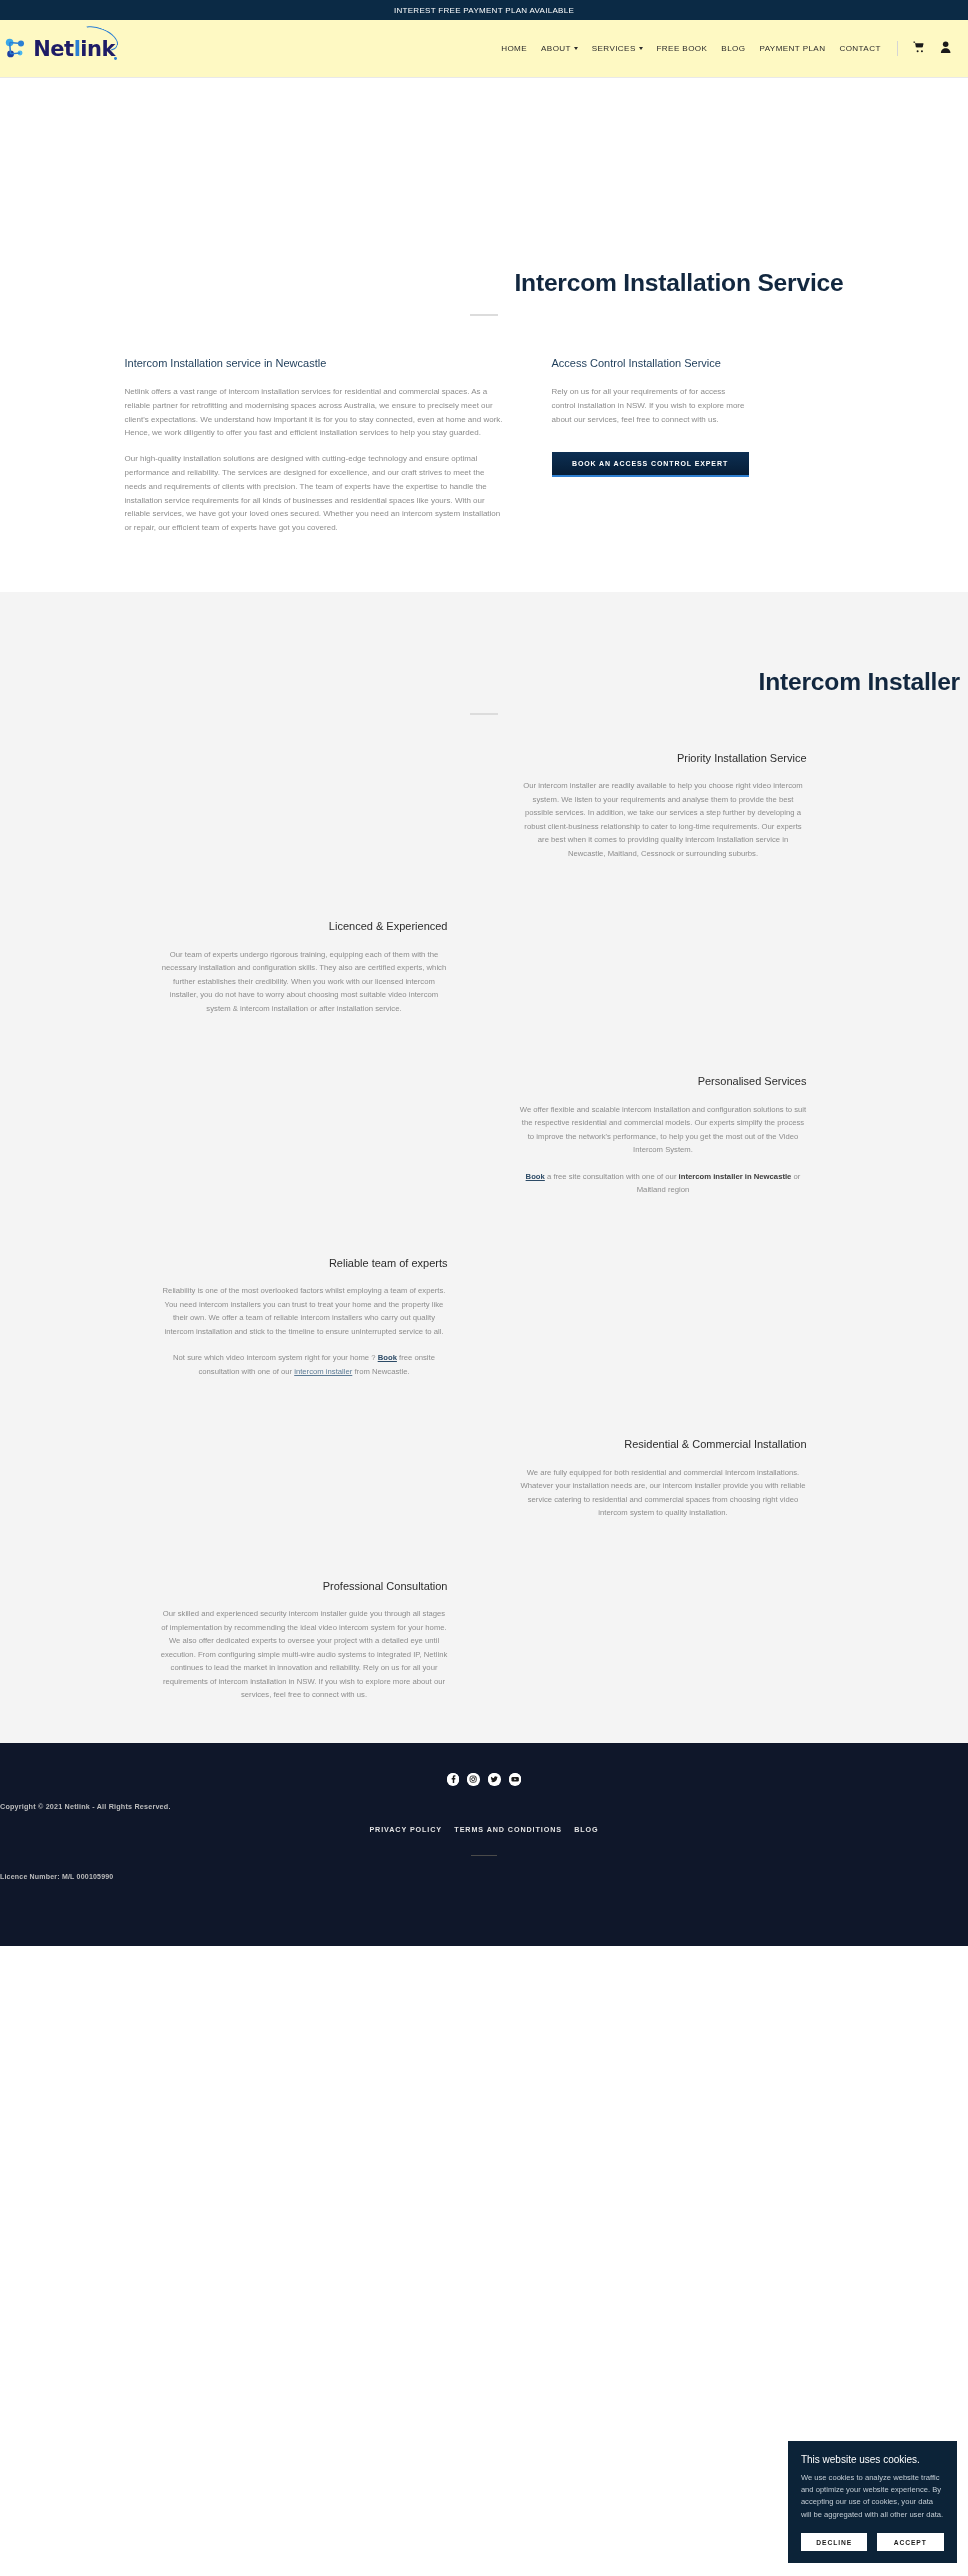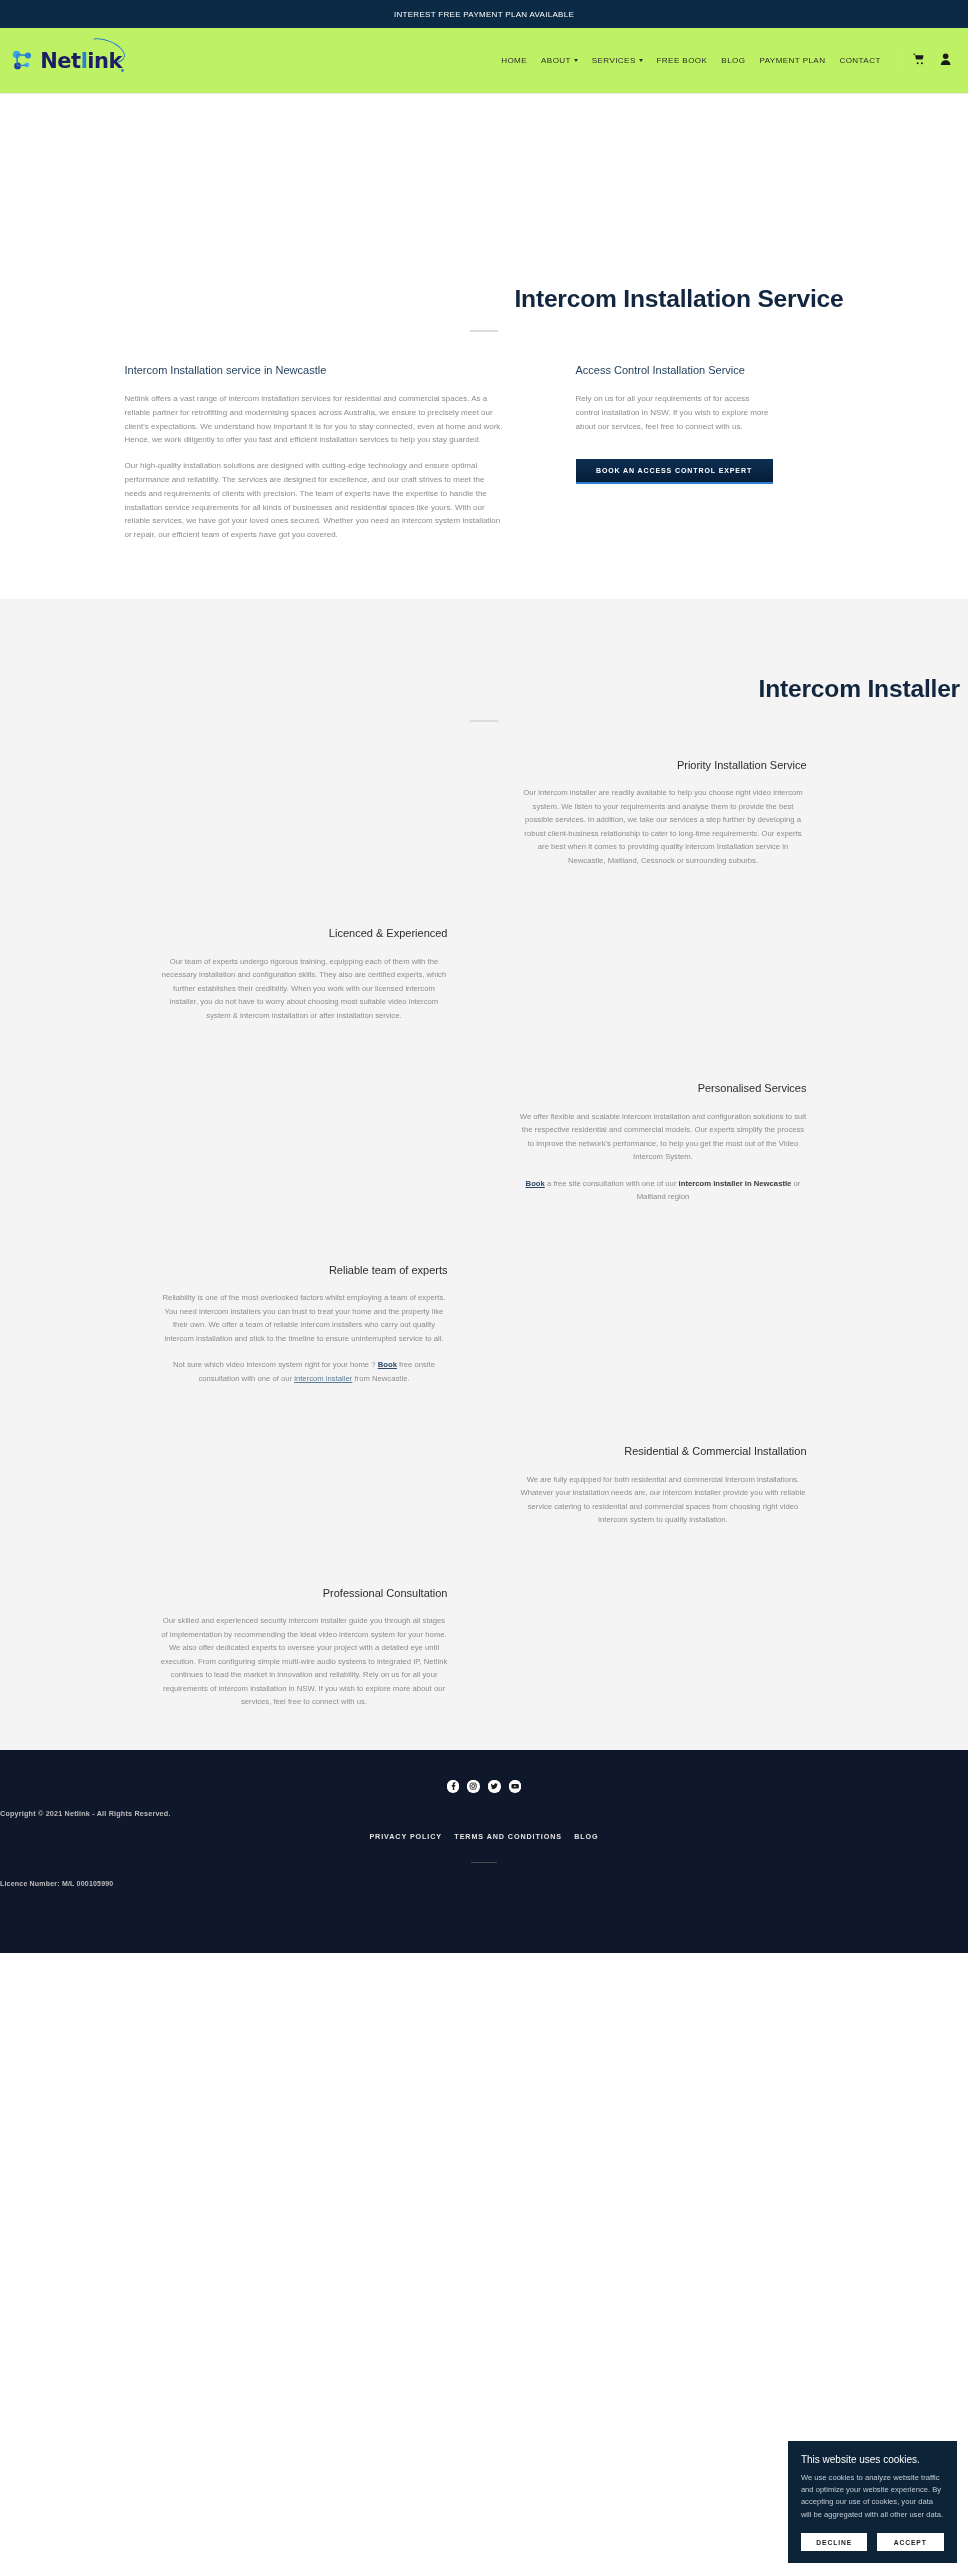--- a/index.html
+++ b/index.html
@@ -5,38 +5,38 @@
   * { box-sizing: border-box; margin: 0; padding: 0; }
   html, body {
     width: 968px;
     background: #ffffff;
     font-family: "Liberation Sans", sans-serif;
   }
   body { width: 968px; min-height: 2576px; position: relative; overflow-x: hidden; }
 
   
   .topbar {
-    height: 28px;
+    height: 20px;
     background: #0b2a45;
     color: #ffffff;
     display: flex;
     align-items: center;
     justify-content: center;
     font-size: 8px;
     letter-spacing: 0.3px;
   }
 
   
   .header {
-    height: 66px;
-    background: #bef264;
+    height: 58px;
+    background: #fef9c3;
     border-bottom: 0.9px solid #e9e9e9;
     display: flex;
     align-items: center;
-    padding: 0 17px 0 10px;
+    padding: 0 17px 0 3px;
     position: relative;
   }
   .logo-wrap { display: flex; align-items: center; gap: 3.8px; position: relative; }
   .logo-mark { width: 26.5px; height: 26.5px; position: relative; }
   .logo-text {
     font-family: "DejaVu Sans", sans-serif;
     font-weight: bold;
     font-size: 21px;
     letter-spacing: -0.5px;
     position: relative;
@@ -100,22 +100,22 @@
   }
   .divider-sm {
     width: 28px;
     height: 1.9px;
     background: #dcdcdc;
     margin: 17px auto 0;
   }
 
   .two-col {
     display: flex;
-    gap: 69px;
-    margin-top: 31px;
+    gap: 45px;
+    margin-top: 40px;
     align-items: flex-start;
   }
   .col-left { width: 382px; }
   .col-right { width: 197px; }
 
   .h-sub {
     font-size: 11px;
     color: #1d3c59;
     font-weight: normal;
     line-height: 1.45;

